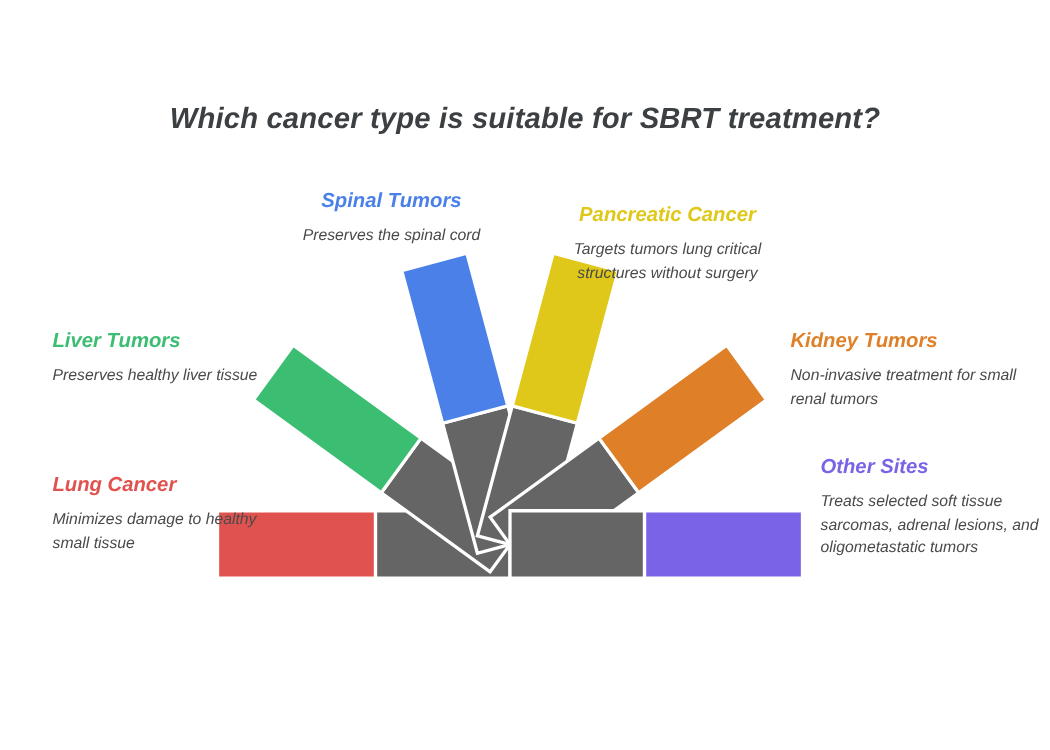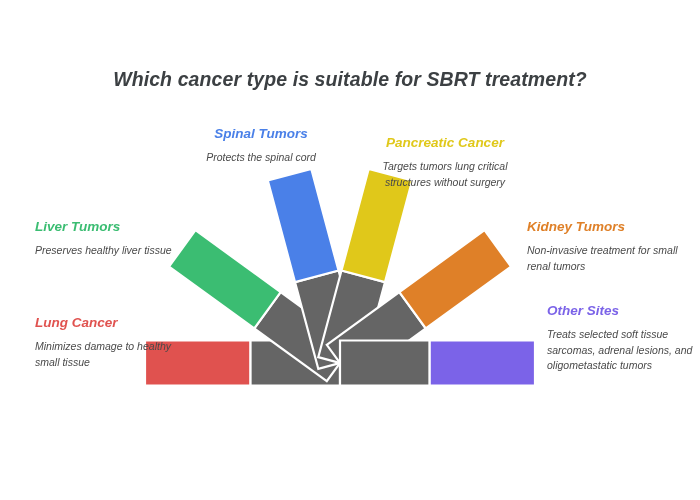--- a/index.html
+++ b/index.html
@@ -91,21 +91,21 @@
         <polygon points="254.21,328.48 169.02,266.58 195.47,230.18 280.66,292.07" fill="#3bbd72" stroke="#ffffff" stroke-width="2.2" stroke-linejoin="miter"></polygon>
         <polygon points="295.05,282.18 267.80,180.47 311.26,168.82 338.52,270.53" fill="#4a80e8" stroke="#ffffff" stroke-width="2.2" stroke-linejoin="miter"></polygon>
         <polygon points="341.48,270.53 368.74,168.82 412.20,180.47 384.95,282.18" fill="#e0c81a" stroke="#ffffff" stroke-width="2.2" stroke-linejoin="miter"></polygon>
         <polygon points="399.34,292.07 484.53,230.18 510.98,266.58 425.79,328.48" fill="#df8028" stroke="#ffffff" stroke-width="2.2" stroke-linejoin="miter"></polygon>
         <polygon points="429.70,340.50 535.00,340.50 535.00,385.50 429.70,385.50" fill="#7b63e8" stroke="#ffffff" stroke-width="2.2" stroke-linejoin="miter"></polygon>
       </g>
   </svg>
 
   <div class="callout align-center" id="co-spinal">
     <div class="head" style="color: rgb(74, 128, 232);">Spinal Tumors</div>
-    <div class="desc">Protects the spinal cord</div>
+    <div class="desc">Preserves the spinal cord</div>
   </div>
 
   <div class="callout align-center" id="co-pancreatic">
     <div class="head" style="color: rgb(224, 200, 26);">Pancreatic Cancer</div>
     <div class="desc">Targets tumors lung critical structures without surgery</div>
   </div>
 
   <div class="callout align-right" id="co-liver">
     <div class="head" style="color: rgb(59, 189, 114);">Liver Tumors</div>
     <div class="desc">Preserves healthy liver tissue</div>

